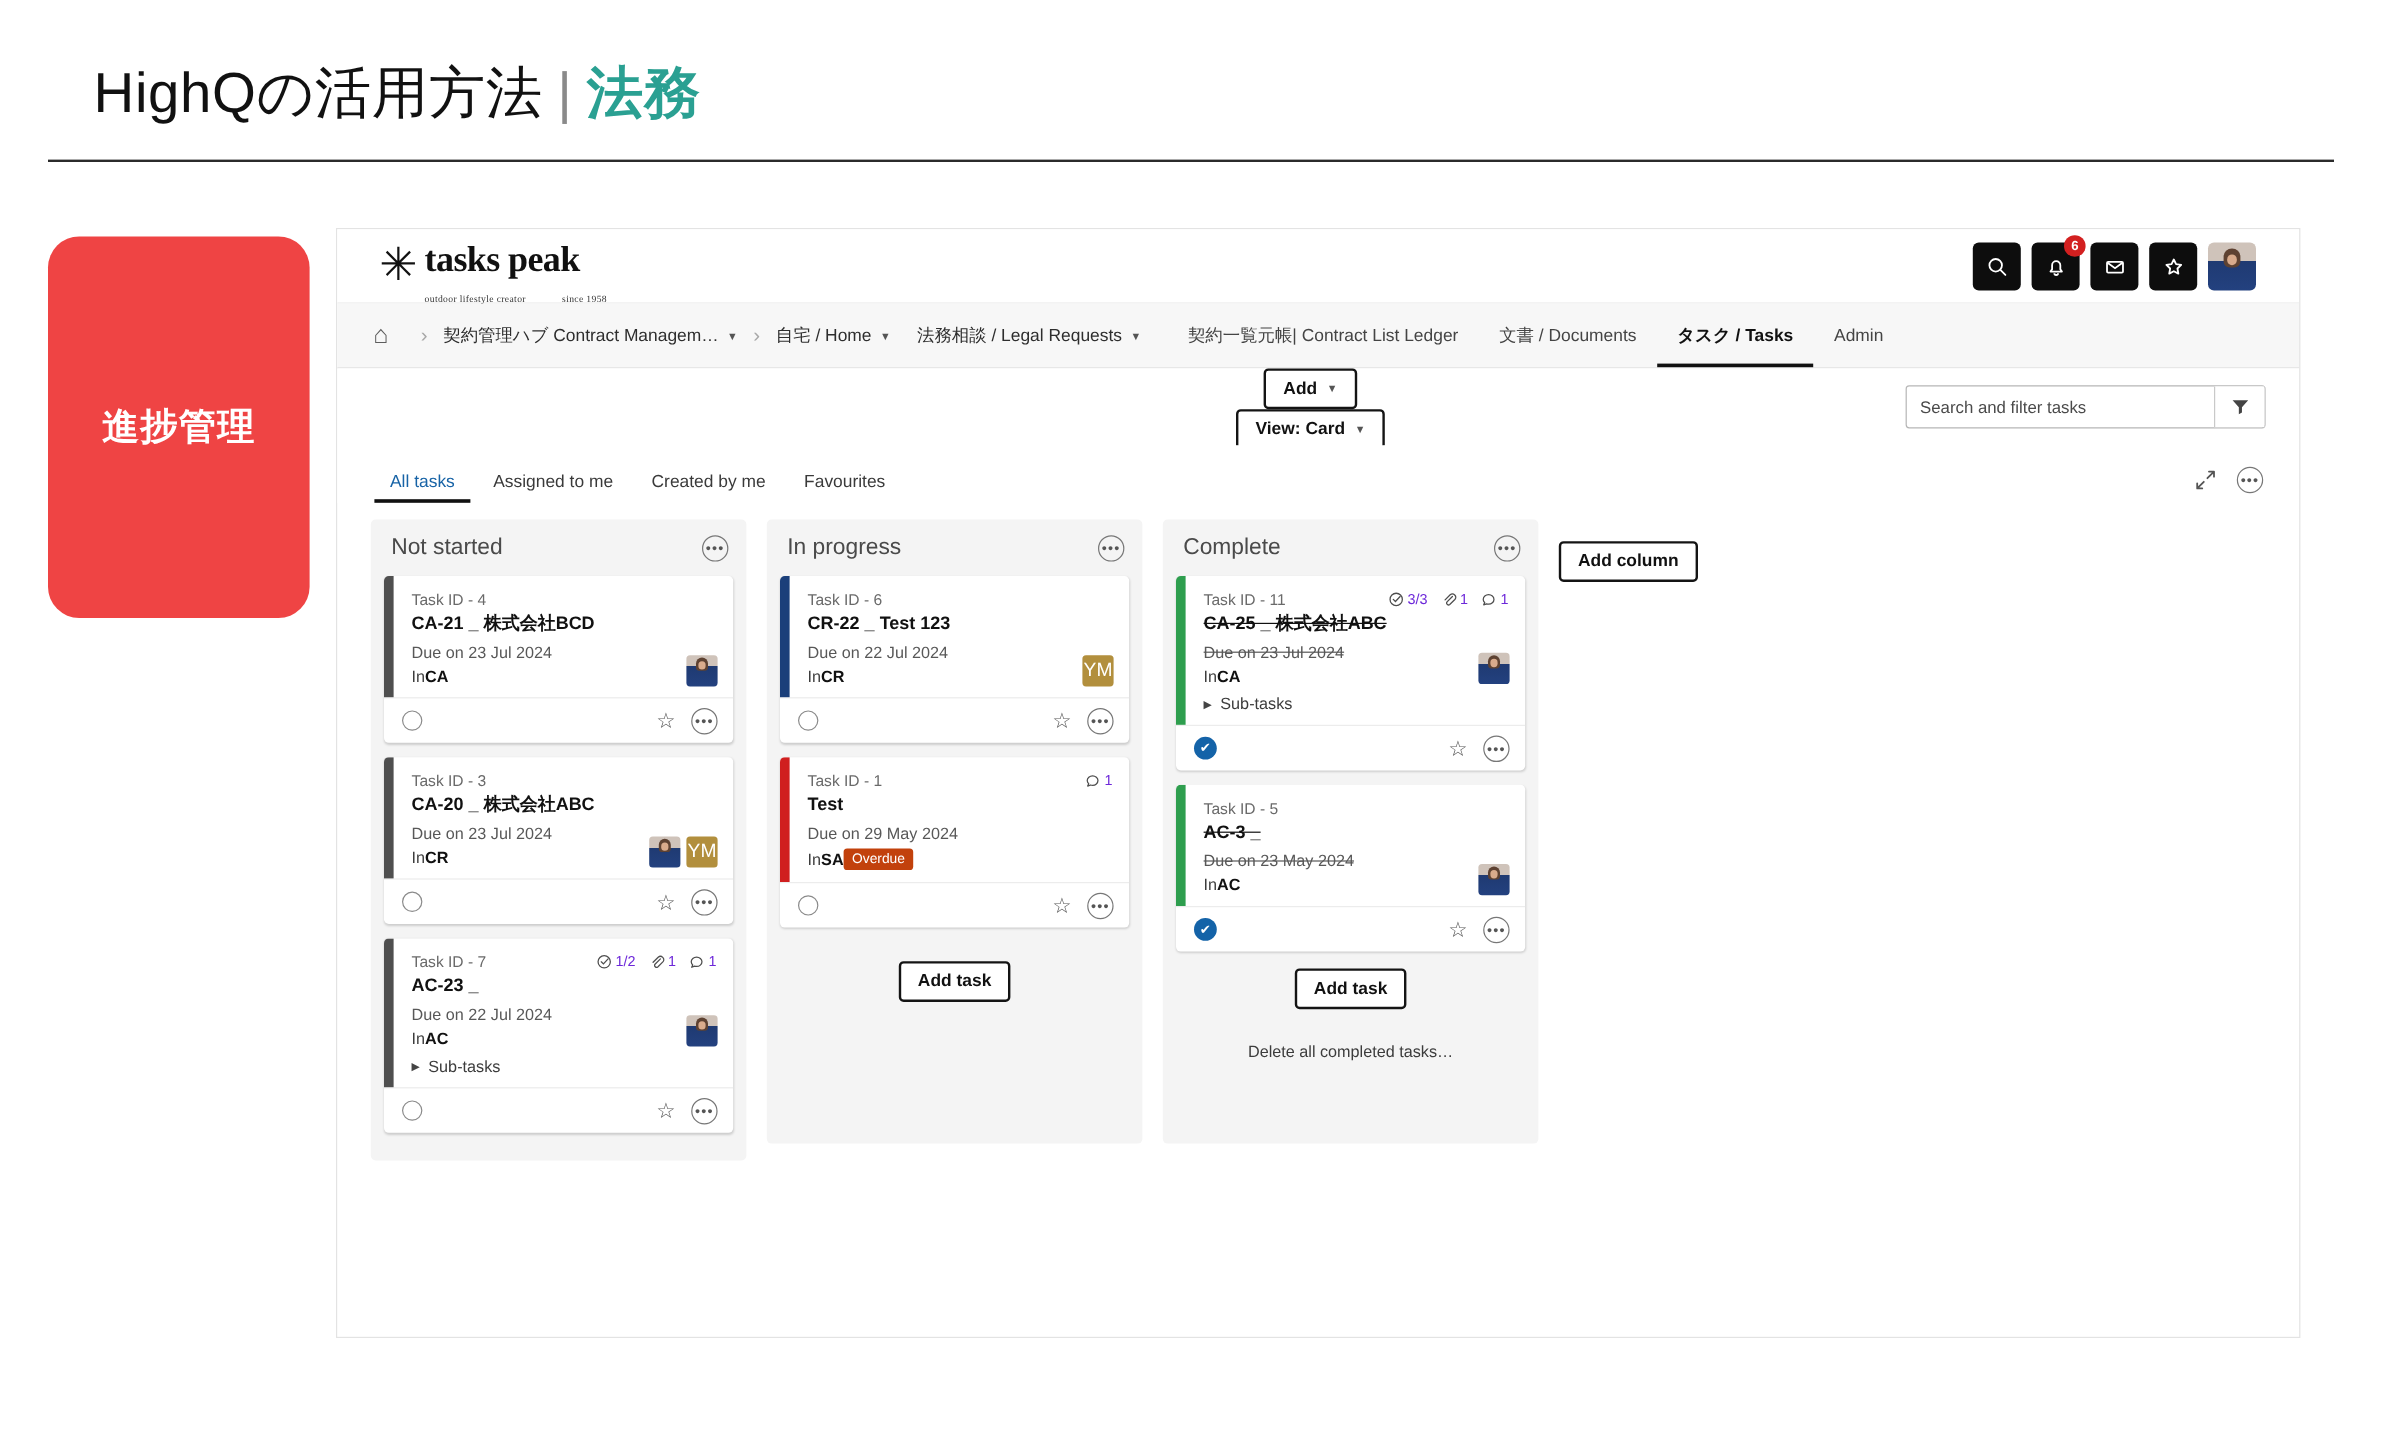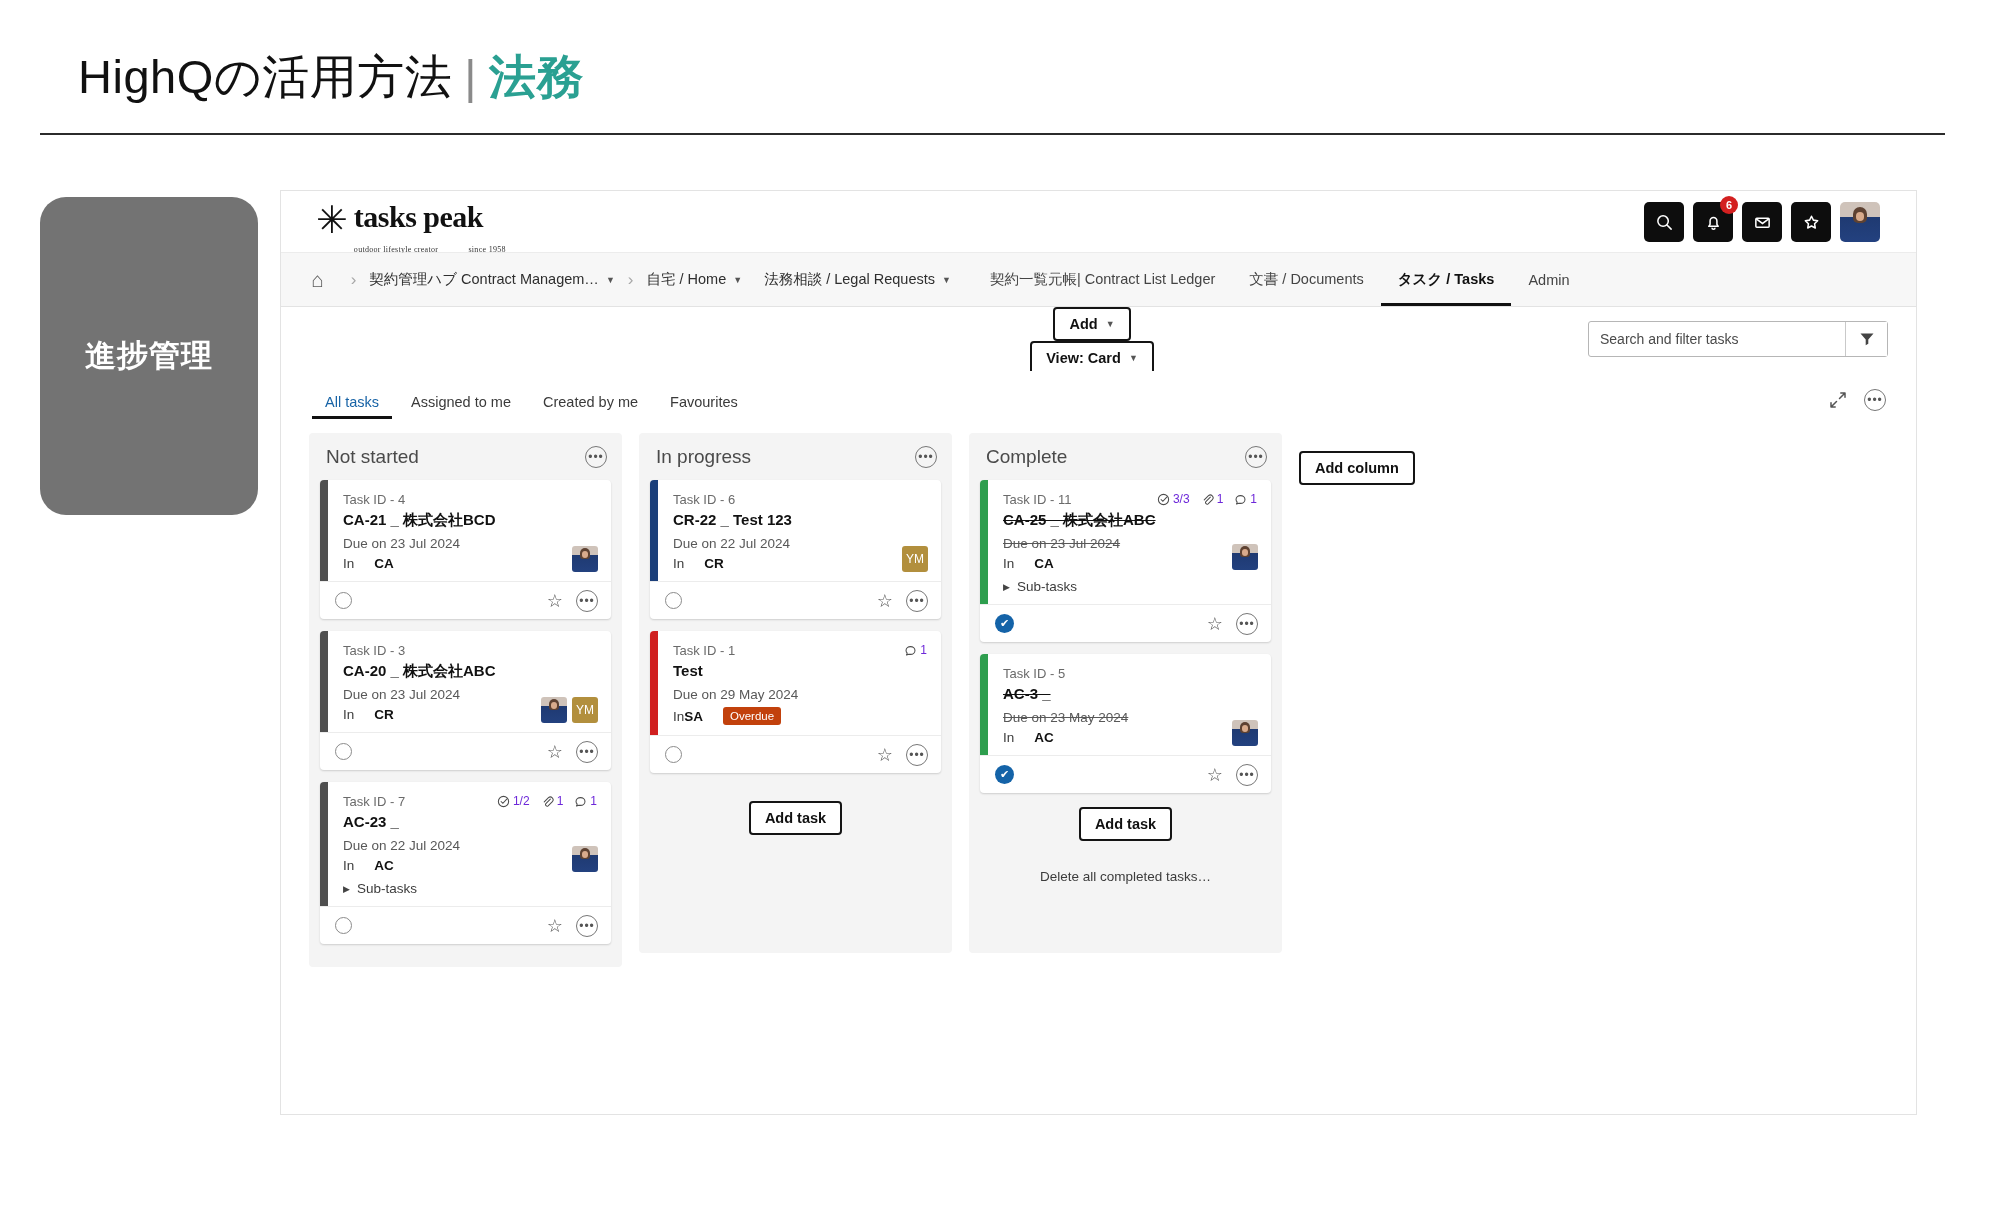--- a/index.html
+++ b/index.html
@@ -20,21 +20,21 @@
   .slide-title .accent { color: #2aa092; font-weight: 700; }
   .slide-rule {
     position: absolute; left: 40px; top: 133px;
     width: 1905px; height: 2px; background: #2b2b2b;
   }
 
   
   .side-panel {
     position: absolute; left: 40px; top: 197px;
     width: 218px; height: 318px;
-    background: #737373; border-radius: 26px;
+    background: #ef4444; border-radius: 26px;
     display: flex; align-items: center; justify-content: center;
   }
   .side-panel-label {
     color: #ffffff; font-size: 31px; font-weight: 700; letter-spacing: 1px;
   }
 
   
   .app {
     position: absolute; left: 280px; top: 190px;
     width: 1637px; height: 925px;
@@ -185,21 +185,21 @@
   .card-body.b-blue  { border-left-color: #1b3f7a; }
   .card-body.b-red   { border-left-color: #d01f1f; }
   .card-body.b-green { border-left-color: #2e9e4e; }
 
   .card-top { display: flex; justify-content: space-between; align-items: flex-start; }
   .task-id { font-size: 13px; color: #6a6a6a; }
   .meta-group { display: flex; gap: 11px; align-items: center; font-size: 12px; color: #6d28d9; }
   .meta-item { display: flex; align-items: center; gap: 3px; }
   .card-title { font-size: 15px; font-weight: 700; color: #111; margin-top: 3px; line-height: 20px; }
   .card-due { font-size: 13.5px; color: #585858; margin-top: 6px; }
-  .card-in { font-size: 13.5px; color: #3d3d3d; margin-top: 5px; display: flex; align-items: center; gap: 20px; }
+  .card-in { font-size: 13.5px; color: #3d3d3d; margin-top: 5px; display: flex; align-items: center; gap: 0; }
   .card-in b { color: #111; }
   .strike { text-decoration: line-through; }
   .overdue {
     background: #c2410c; color: #fff; font-size: 11.5px; font-weight: 400;
     border-radius: 3px; padding: 2px 7px; line-height: 14px;
   }
   .subtasks { font-size: 13.5px; color: #3c3c3c; margin-top: 8px; display: flex; align-items: center; gap: 7px; }
   .tri { font-size: 9px; color: #444; }
 
   .assignees { position: absolute; right: 13px; bottom: 9px; display: flex; gap: 5px; }
@@ -210,21 +210,21 @@
   .av-photo::before {
     content: ""; position: absolute; left: 8px; top: 2px; width: 10px; height: 11px;
     background: #5e4232; border-radius: 5px 5px 3px 3px;
   }
   .av-photo::after {
     content: ""; position: absolute; left: 10px; top: 5px; width: 6px; height: 7px;
     background: #d9ab8c; border-radius: 3px;
   }
   .av-init {
     width: 26px; height: 26px; border-radius: 3px; background: #b28f3d;
-    color: #fff; font-size: 12px; display: flex; align-items: center; justify-content: center; font-weight: 400;
+    color: #fff; font-size: 16px; display: flex; align-items: center; justify-content: center; font-weight: 400;
   }
 
   .card-foot {
     border-top: 1px solid #ececec; height: 38px; padding: 0 13px 0 15px;
     display: flex; align-items: center; justify-content: space-between;
   }
   .chk-circle { width: 17px; height: 17px; border: 1.5px solid #8b8b8b; border-radius: 50%; }
   .chk-done {
     width: 19px; height: 19px; border-radius: 50%; background: #1463a8;
     display: flex; align-items: center; justify-content: center; color: #fff; font-size: 11px;

